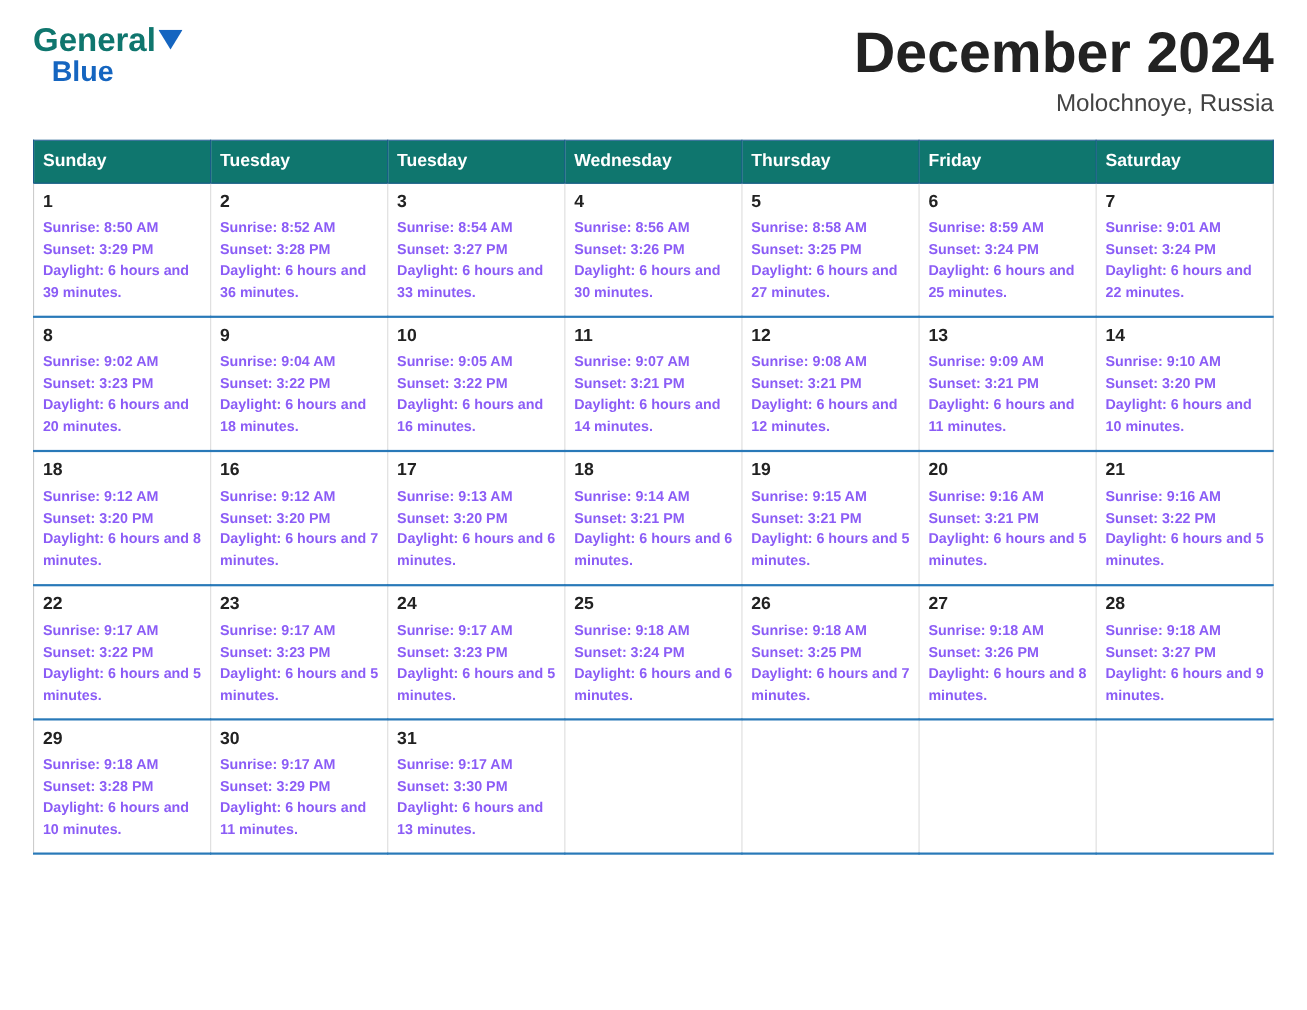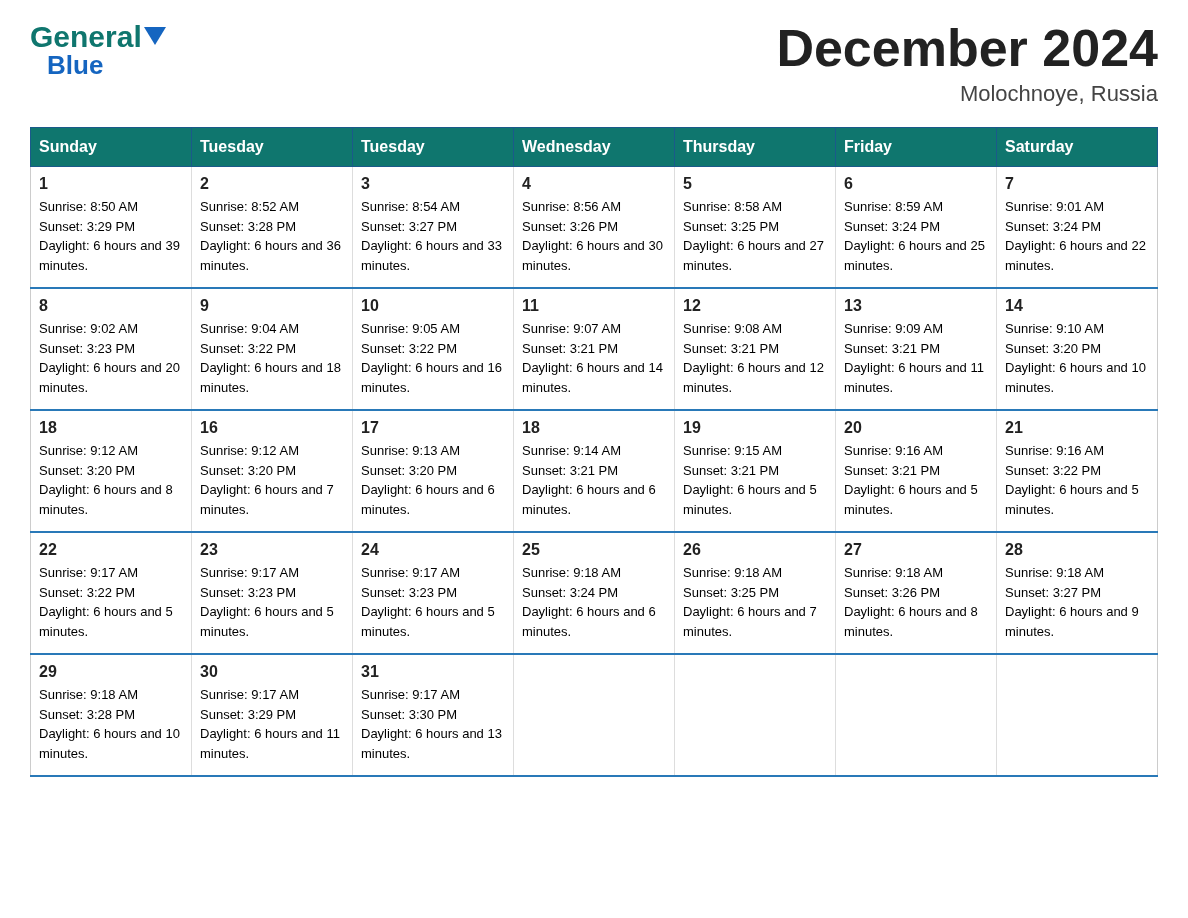--- a/index.html
+++ b/index.html
@@ -70,21 +70,22 @@
     .day-number {
       font-size: 16px;
       font-weight: bold;
       color: #222;
       display: block;
       margin-bottom: 4px;
     }
     .day-info {
       font-size: 13px;
       line-height: 1.5;
-      color: #000000;
+      color: #8b5cf6;
+      font-weight: bold;
     }
     .logo-wrapper {
       display: flex;
       align-items: center;
     }
   </style>
 </head>
 <body>
 
 <div class="header">

